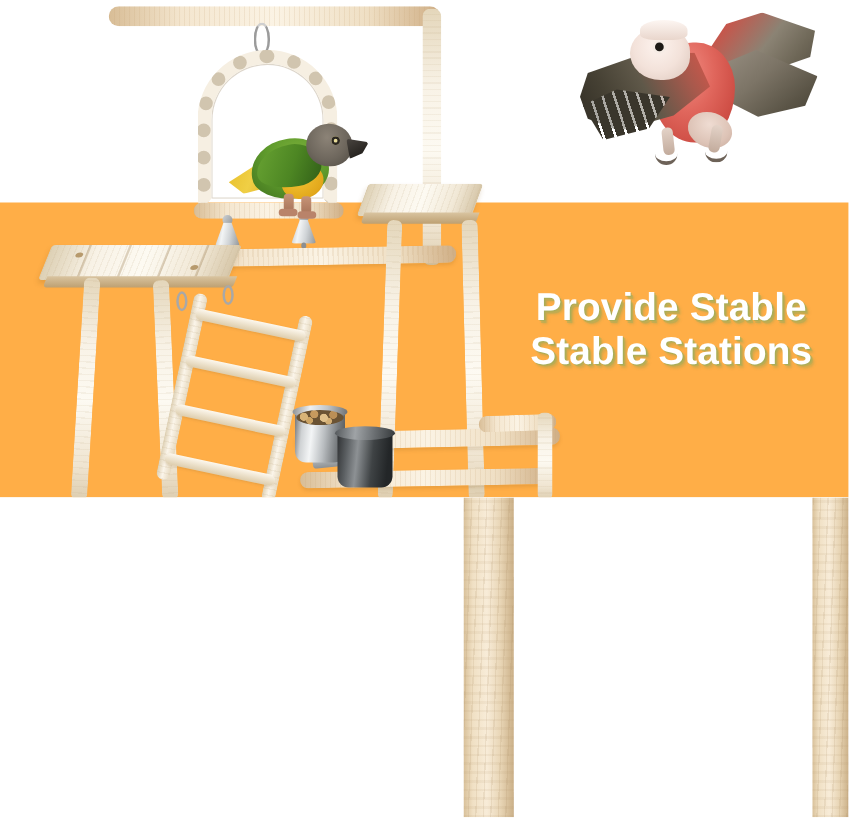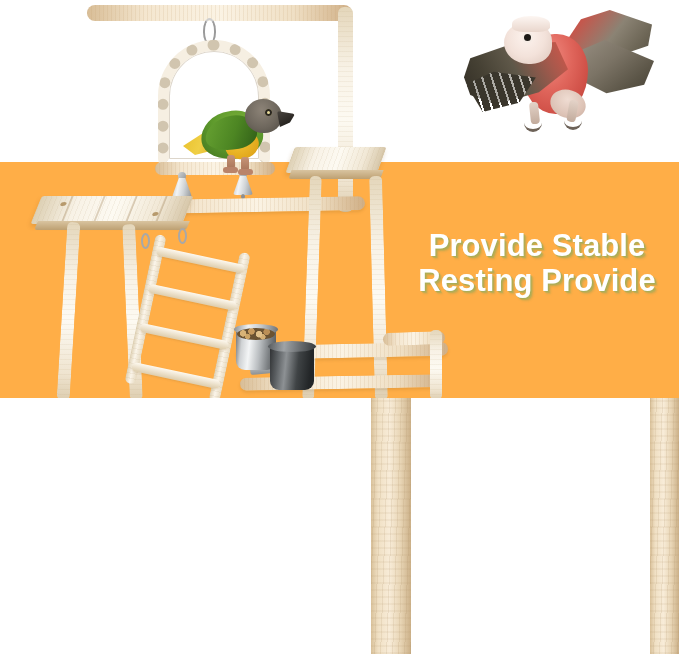--- a/index.html
+++ b/index.html
@@ -575,21 +575,21 @@
         <div class="seeds"></div>
       </div>
       <div class="cup cup-dark">
         <div class="shell"></div>
         <div class="rim"></div>
       </div>
     </div>
 
     <div class="headline-top">
       <span class="hl-line">Provide Stable</span>
-      <span class="hl-line">Resting Provide</span>
+      <span class="hl-line">Stable Stations</span>
     </div>
   </div>
 
   <div class="panel-bottom">
 
     <div class="post post-left">
       <div class="grain"></div>
     </div>
     <div class="post post-right">
       <div class="grain"></div>

